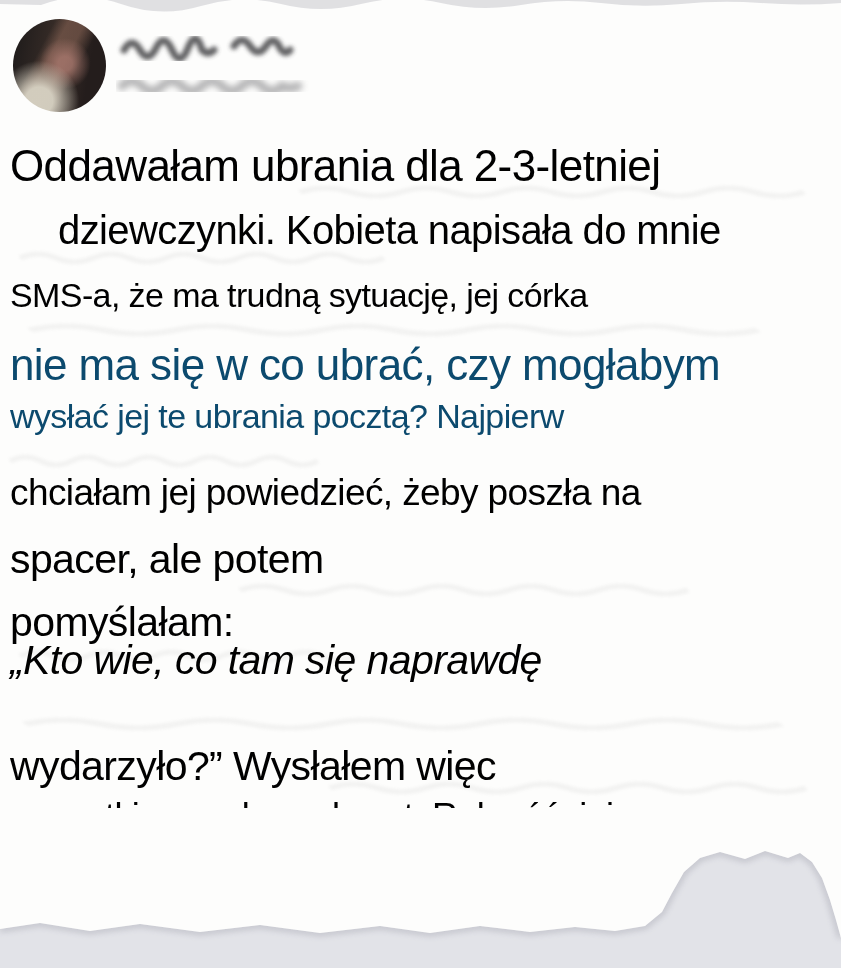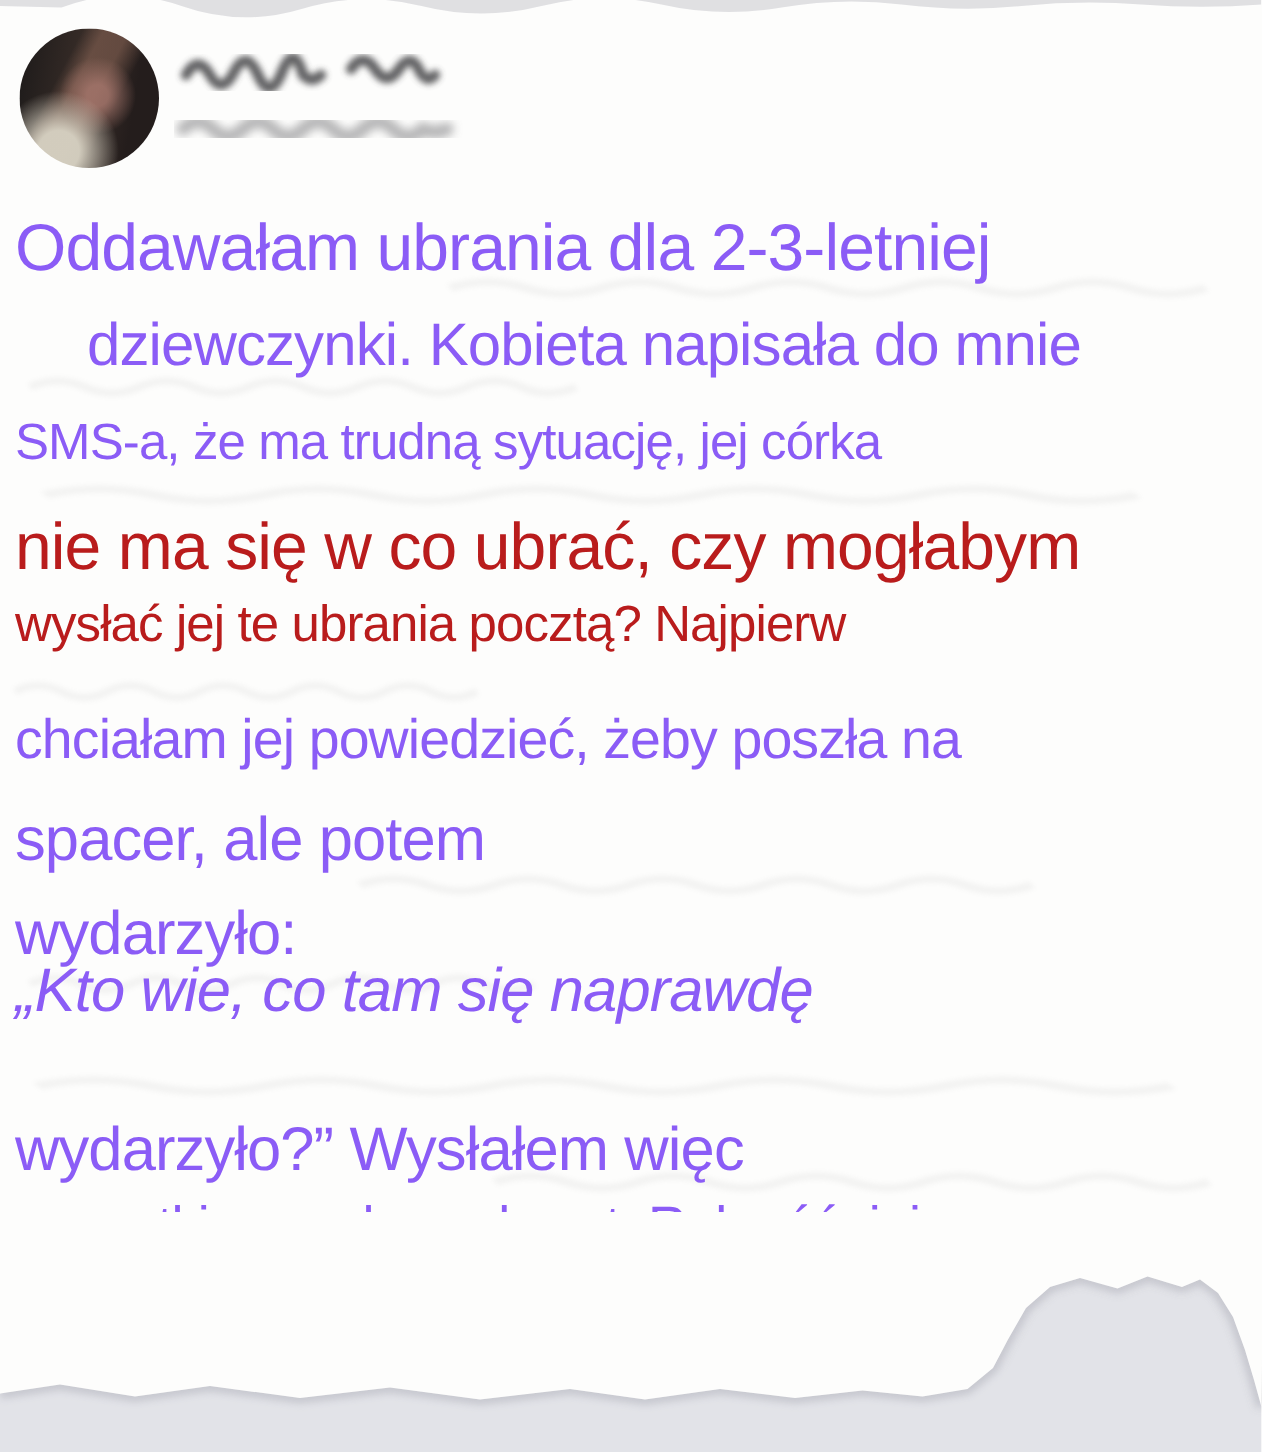--- a/index.html
+++ b/index.html
@@ -21,25 +21,25 @@
       linear-gradient(118deg, rgba(0,0,0,0) 30%, rgba(128,94,80,0.65) 40% 52%, rgba(0,0,0,0) 64%),
       linear-gradient(100deg, #211d1c 8%, #3a2e29 46%, #241d1c 78%);
     filter:blur(0.4px);
   }
   .scribbles{position:absolute;left:116px;top:28px;}
 
   
   .line{
     position:absolute;left:10px;
     white-space:nowrap;
-    color:#8b5cf6;
+    color:#000000;
     letter-spacing:-0.6px;
     font-weight:400;
   }
-  .accent{color:#b91c1c;}
+  .accent{color:#0c4a6e;}
   .l1 {top:141px;font-size:44px;}
   .l2 {top:208px;font-size:40px;margin-left:48px;}
   .l3 {top:276px;font-size:34px;text-align:center;}
   .l4 {top:340px;font-size:44px;}
   .l5 {top:397px;font-size:34px;}
   .l6 {top:472px;font-size:37px;}
   .l7 {top:536px;font-size:41px;}
   .l8 {top:599px;font-size:41px;}
   .l9 {top:637px;font-size:41px;font-style:italic;}
   .l10{top:743px;font-size:41px;}
@@ -99,21 +99,21 @@
 </div>
 
 <div>
   <div class="line l1">Oddawałam ubrania dla 2-3-letniej</div>
   <div class="line l2">dziewczynki. Kobieta napisała do mnie</div>
   <div class="line l3">SMS-a, że ma trudną sytuację, jej córka</div>
   <div class="line l4 accent">nie ma się w co ubrać, czy mogłabym</div>
   <div class="line l5 accent">wysłać jej te ubrania pocztą? Najpierw</div>
   <div class="line l6">chciałam jej powiedzieć, żeby poszła na</div>
   <div class="line l7">spacer, ale potem</div>
-  <div class="line l8">wydarzyło:</div>
+  <div class="line l8">pomyślałam:</div>
   <div class="line l9">„Kto wie, co tam się naprawdę</div>
   <div class="line l10">wydarzyło?” Wysłałem więc</div>
   <div class="line l11">wszystkie na własny koszt. Rok później</div>
   <div class="line l12 accent">dostałem paczkę. Były tam</div>
 </div>
 
 <svg class="tear-bottom" width="841" height="160" viewBox="0 808 841 160" aria-hidden="true">
   <defs>
       <filter id="tblur">
         <feGaussianBlur stdDeviation="3"></feGaussianBlur>

